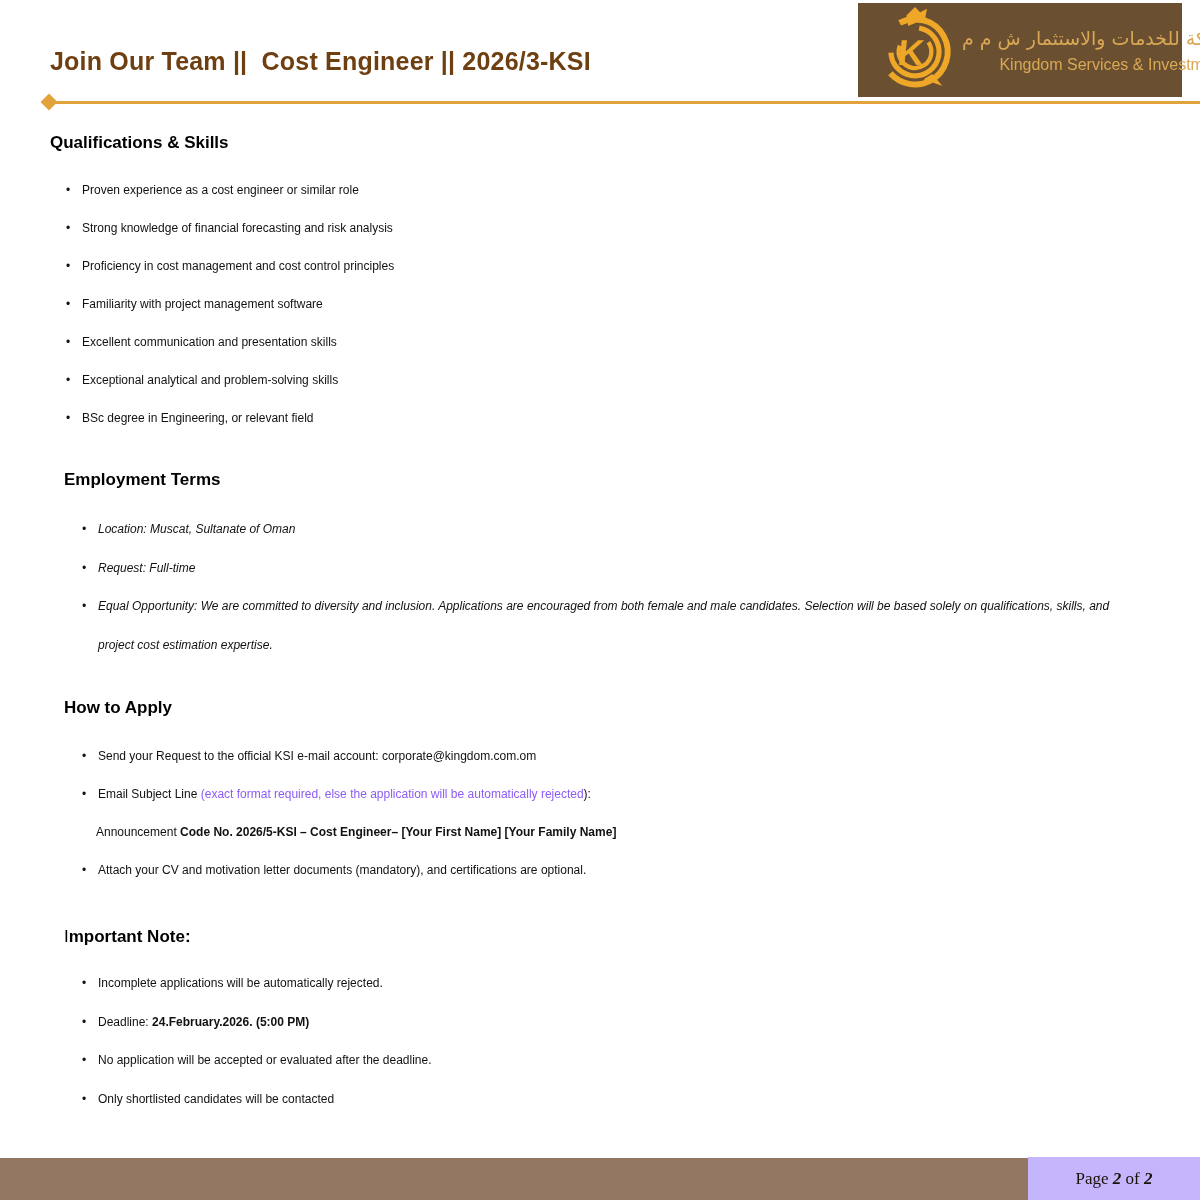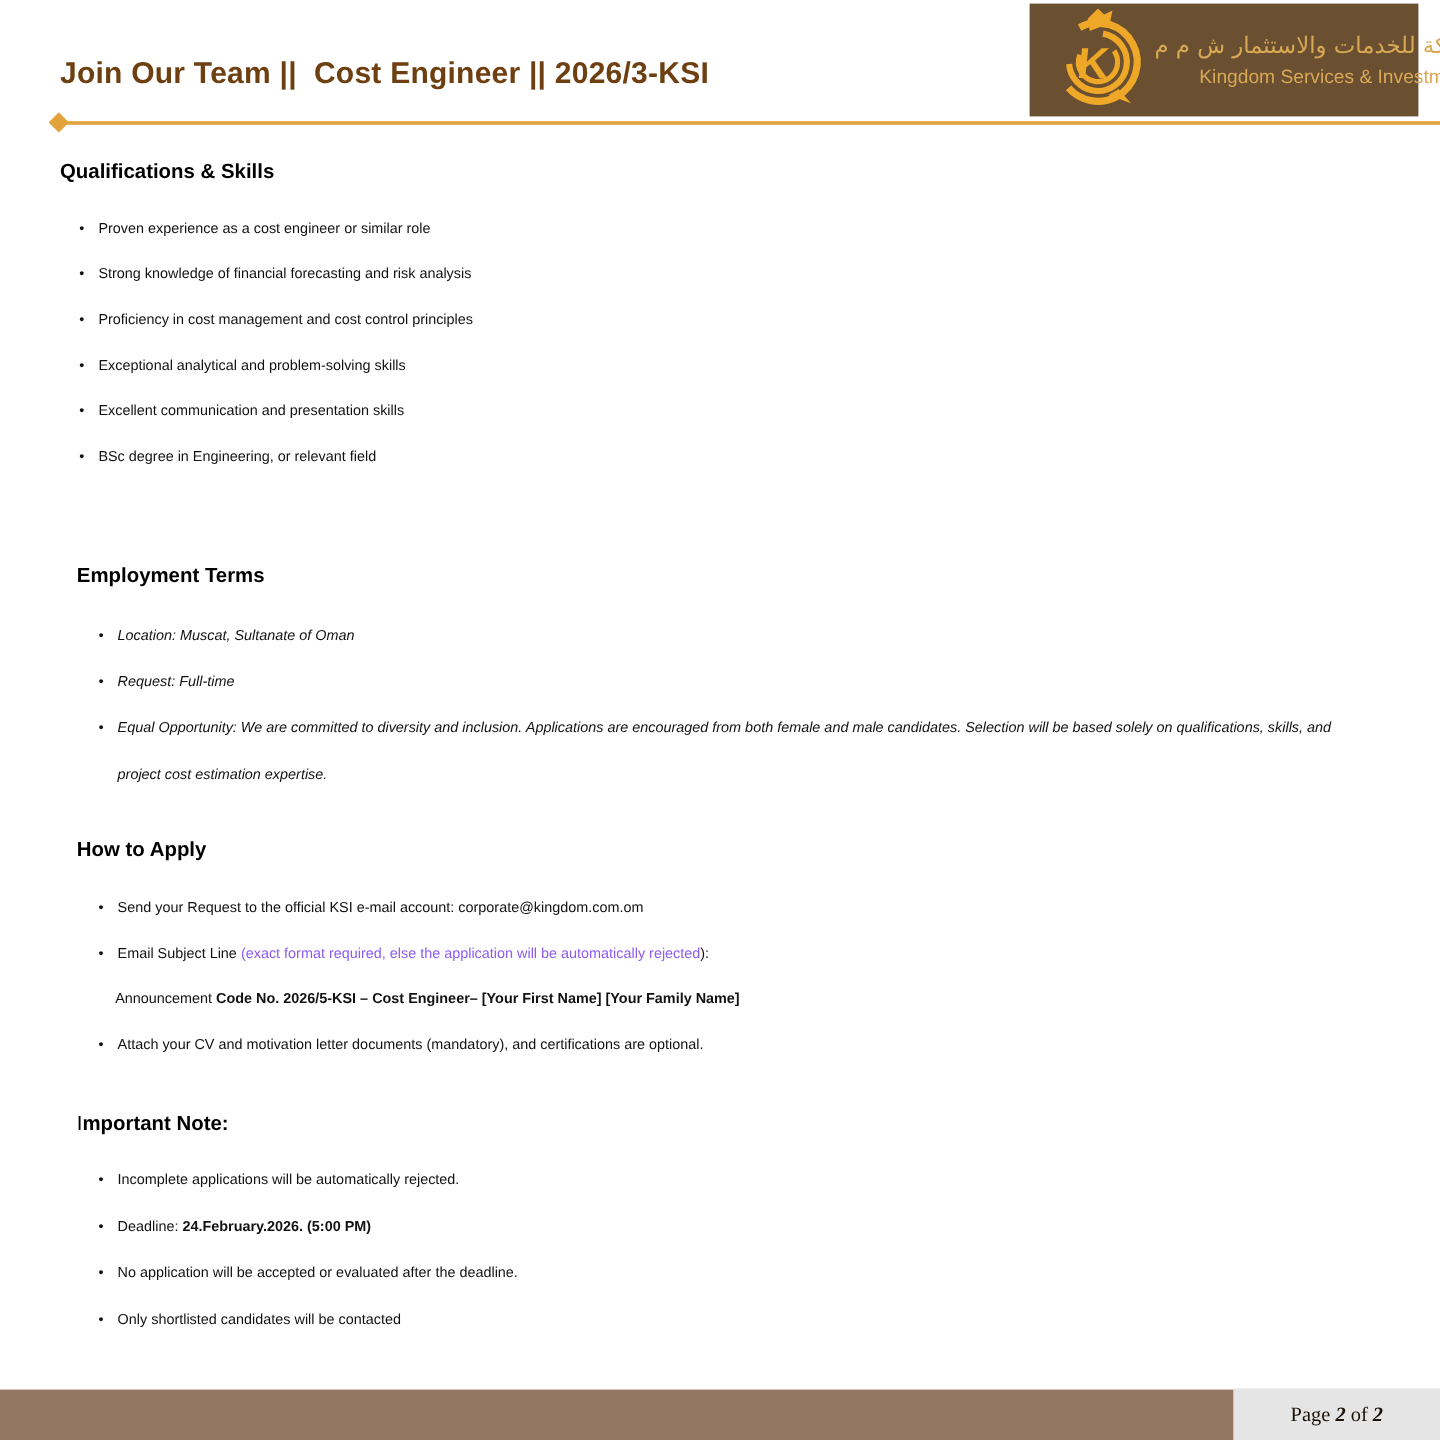--- a/index.html
+++ b/index.html
@@ -109,21 +109,21 @@
   .footer-bar {
     position: absolute;
     left: 0; top: 1158px;
     width: 1028px; height: 42px;
     background: #947763;
   }
   .footer-page-box {
     position: absolute;
     left: 1028px; top: 1157px;
     width: 172px; height: 43px;
-    background: #e5e5e5;
+    background: #c4b5fd;
     display: flex;
     align-items: center;
     justify-content: center;
     font-family: "Liberation Serif", serif;
     font-size: 17px;
     color: #1a1208;
     white-space: pre;
   }
   .page-num { font-style: italic; font-weight: bold; }
 </style>
@@ -151,22 +151,23 @@
 
 <div class="rule-line"></div>
 <div class="rule-diamond"></div>
 
 <div class="section" id="qualifications">
   <h2>Qualifications &amp; Skills</h2>
   <ul>
     <li>Proven experience as a cost engineer or similar role</li>
     <li>Strong knowledge of financial forecasting and risk analysis</li>
     <li>Proficiency in cost management and cost control principles</li>
+    <li>Familiarity with project management software</li>
+    <li>Excellent communication and presentation skills</li>
     <li>Exceptional analytical and problem-solving skills</li>
-    <li>Excellent communication and presentation skills</li>
     <li>BSc degree in Engineering, or relevant field</li>
   </ul>
 </div>
 
 <div class="section" id="employment">
   <h2>Employment Terms</h2>
   <ul>
     <li>Location: Muscat, Sultanate of Oman</li>
     <li>Request: Full-time</li>
     <li>Equal Opportunity: We are committed to diversity and inclusion. Applications are encouraged from both female and male candidates. Selection will be based solely on qualifications, skills, and project cost estimation expertise.</li>

